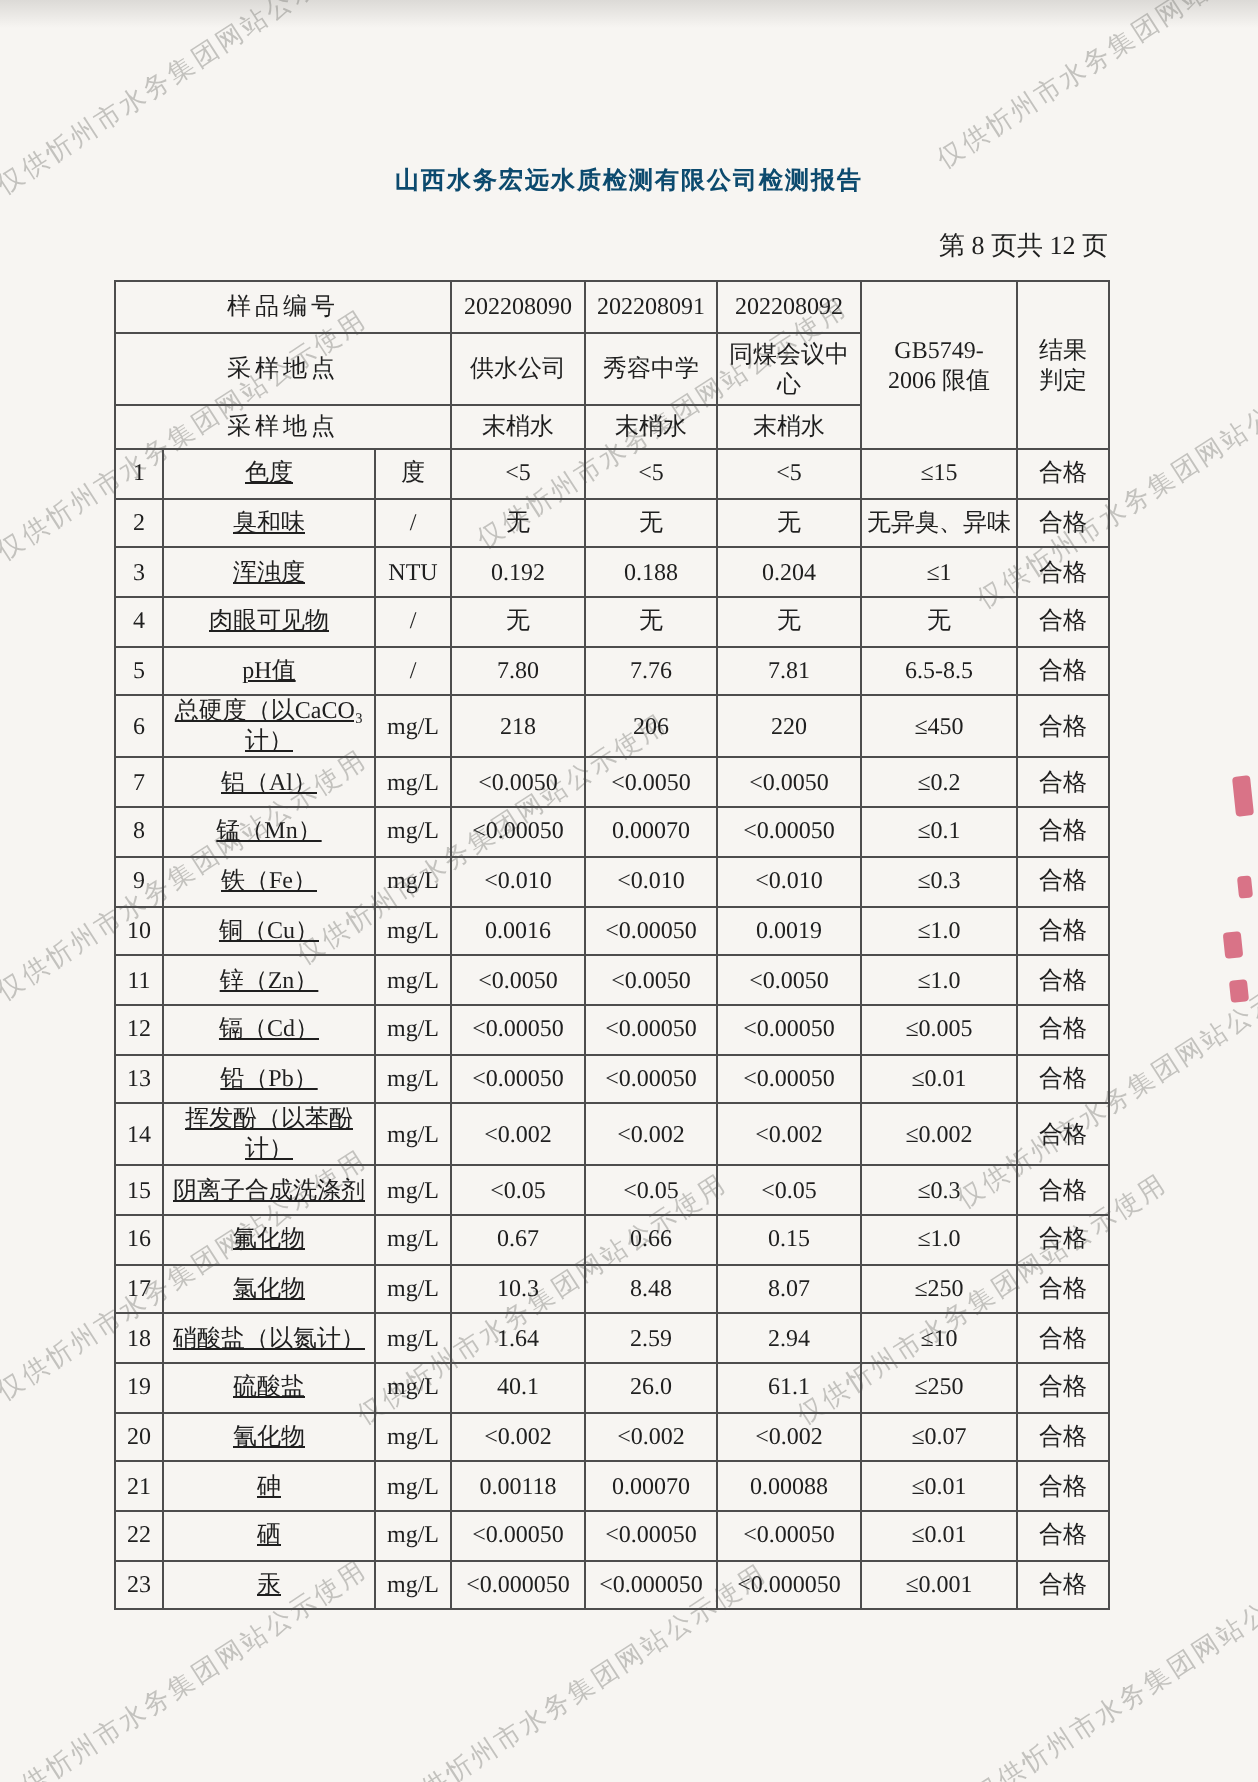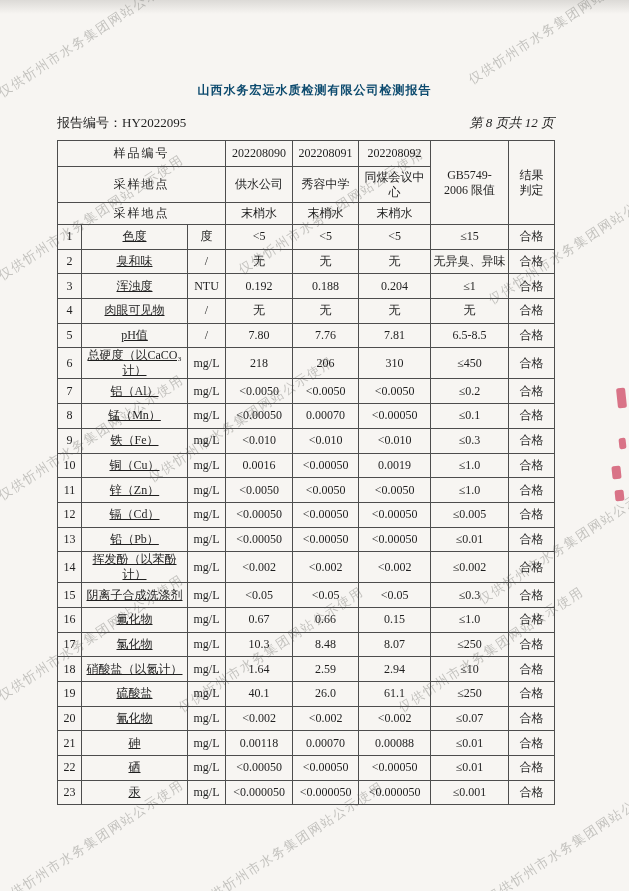--- a/index.html
+++ b/index.html
@@ -15,21 +15,21 @@
   }
   .page-title{
     position:absolute;left:0;top:82px;width:629px;
     text-align:center;font-family:"Liberation Sans","DejaVu Sans",sans-serif;
     font-weight:bold;font-size:12px;letter-spacing:1px;color:#0c4a6e;
   }
   .meta-row{
     position:absolute;left:57px;top:114px;width:497px;height:18px;font-size:13px;
   }
   .report-no{position:absolute;left:0;top:0;}
-  .page-info{position:absolute;right:0;top:0;font-style:italic;}
+  .page-info{position:absolute;right:0;top:0;}
   table.report{
     position:absolute;left:57px;top:140px;width:497px;
     border-collapse:collapse;table-layout:fixed;
     font-size:12px;
     padding-left:12px;
   }
   table.report td{
     border:1px solid #4d4d4d;
     text-align:center;vertical-align:middle;
     padding:0 2px;overflow:hidden;line-height:1.25;
@@ -71,21 +71,20 @@
     <div class="wm" style="left: 180px; top: 700px;">仅供忻州市水务集团网站公示使用</div>
     <div class="wm" style="left: 400px; top: 700px;">仅供忻州市水务集团网站公示使用</div>
     <div class="wm" style="left: 0px; top: 893px;">仅供忻州市水务集团网站公示使用</div>
     <div class="wm" style="left: 200px; top: 895px;">仅供忻州市水务集团网站公示使用</div>
     <div class="wm" style="left: 488px; top: 890px;">仅供忻州市水务集团网站公示使用</div>
   </div>
 
 <div class="page-title">山西水务宏远水质检测有限公司检测报告</div>
 
 <div class="meta-row">
-  <span class="report-no">报告编号：HY2022095</span>
   <span class="page-info">第 8 页共 12 页</span>
 </div>
 
 <table class="report">
   <colgroup>
     <col style="width:24px">
       <col style="width:106px">
       <col style="width:38px">
     <col style="width:67px">
       <col style="width:66px">
@@ -175,21 +174,21 @@
         <td>7.81</td>
         <td>6.5-8.5</td>
         <td>合格</td>
       </tr>
       <tr class="body-row">
         <td>6</td>
         <td class="param">总硬度（以CaCO₃计）</td>
         <td>mg/L</td>
         <td>218</td>
         <td>206</td>
-        <td>310</td>
+        <td>220</td>
         <td>≤450</td>
         <td>合格</td>
       </tr>
       <tr class="body-row">
         <td>7</td>
         <td class="param">铝（Al）</td>
         <td>mg/L</td>
         <td>&lt;0.0050</td>
         <td>&lt;0.0050</td>
         <td>&lt;0.0050</td>

